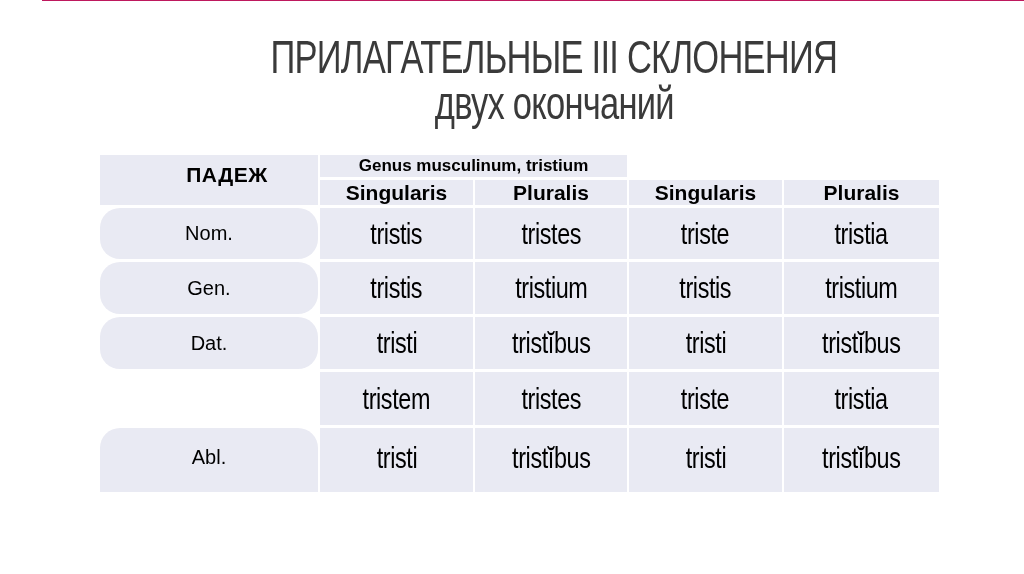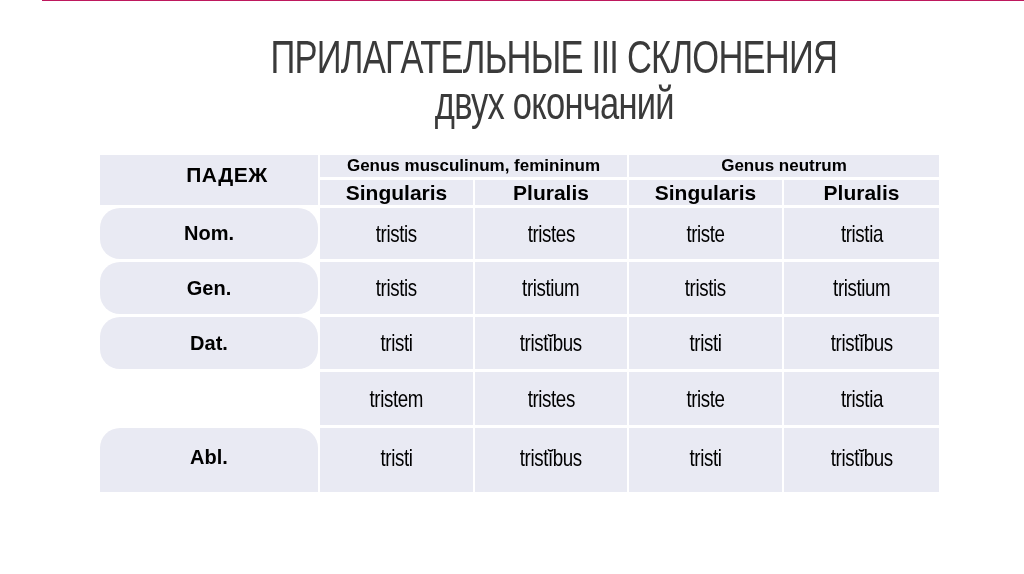--- a/index.html
+++ b/index.html
@@ -69,22 +69,22 @@
     font-weight: 700;
     font-size: 21px;
     padding-bottom: 10px;
     letter-spacing: 0.5px;
     padding-left: 36px;
   }
   .cell-group { font-weight: 700; font-size: 17px; }
   .cell-group-mf { grid-row: 1; grid-column: 2 / 4; }
   .cell-group-n  { grid-row: 1; grid-column: 4 / 6; }
   .cell-sub { grid-row: 2; font-weight: 700; font-size: 21px; }
-  .cell-label { grid-column: 1; font-weight: 700; font-size: 20px; border-radius: 20px; }
-  .cell-data { font-size: 24px; font-weight: 400; }
+  .cell-label { grid-column: 1; font-weight: 400; font-size: 20px; border-radius: 20px; }
+  .cell-data { font-size: 30px; font-weight: 400; }
   .cell-data > span {
     display: inline-block;
     transform: scaleX(0.78);
     transform-origin: center;
     letter-spacing: -0.5px;
     white-space: nowrap;
   }
   .r-abl { padding-bottom: 30px; }
 </style>
 </head>
@@ -93,22 +93,21 @@
 <div class="slide">
 
   <div class="title">
     <span class="tline"><span>ПРИЛАГАТЕЛЬНЫЕ III СКЛОНЕНИЯ</span></span>
     <span class="tline"><span>двух окончаний</span></span>
   </div>
 
   <div class="decl-table">
 
     <div class="cell cell-case-header">ПАДЕЖ</div>
-    <div class="cell cell-group cell-group-mf">Genus musculinum, femininum</div>
-    <div class="cell cell-group cell-group-n">Genus neutrum</div>
+    <div class="cell cell-group cell-group-mf">Genus musculinum, tristium</div>
 
     <div class="cell cell-sub" style="grid-column:2">Singularis</div>
     <div class="cell cell-sub" style="grid-column:3">Pluralis</div>
     <div class="cell cell-sub" style="grid-column:4">Singularis</div>
     <div class="cell cell-sub" style="grid-column:5">Pluralis</div>
 
     <div class="cell cell-label" style="grid-row:3">Nom.</div>
     <div class="cell cell-data" style="grid-row:3;grid-column:2">
         <span>tristis</span>
       </div>

